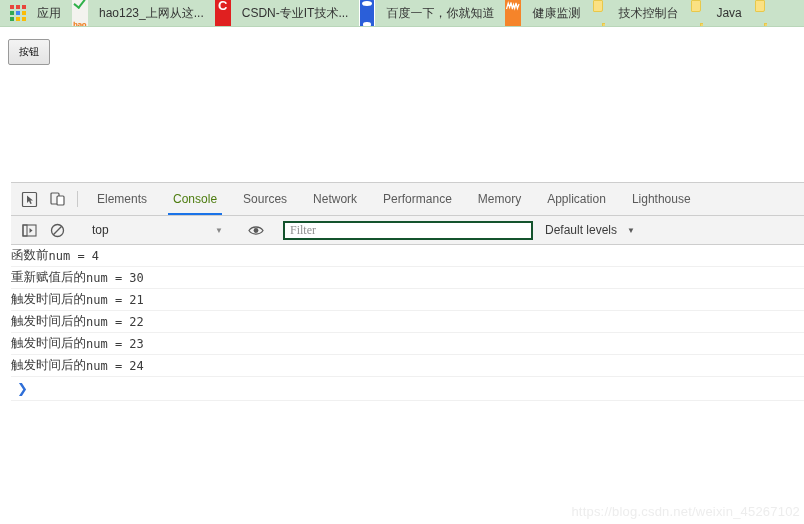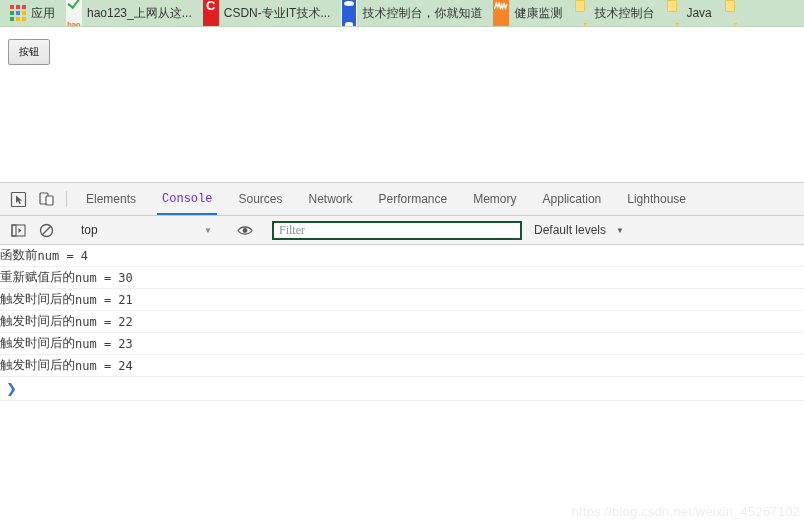--- a/index.html
+++ b/index.html
@@ -25,21 +25,21 @@
   .bm {
     display: flex;
     align-items: center;
     height: 22px;
     padding: 0 7px 0 4px;
     font-size: 12px;
     color: #333333;
     cursor: default;
     flex: 0 0 auto;
   }
-  .bm-label { margin-left: 5px; line-height: 1; }
+  .bm-label { margin-left: 11px; line-height: 1; }
   .bm-ico {
     width: 16px; height: 31px;
     flex: 0 0 16px;
     position: relative;
     display: inline-block;
   }
 
   
   .ico-apps { display: grid; grid-template-columns: repeat(3,4px); grid-template-rows: repeat(3,4px);
     gap: 2px; width: 16px; height: 16px; align-content: center; justify-content: center; }
@@ -95,20 +95,21 @@
     cursor: pointer;
   }
 
   
   #devtools {
     border-top: 1px solid #cdcdcd;
     background: #ffffff;
     height: 341px;
     display: flex;
     flex-direction: column;
+    margin-left: 11px;
   }
 
   #devtools-tabbar {
     height: 33px;
     background: #f3f3f3;
     border-bottom: 1px solid #cdcdcd;
     display: flex;
     align-items: stretch;
     padding-left: 4px;
   }
@@ -123,21 +124,21 @@
     flex: 0 0 1px;
   }
   .dt-tab {
     display: flex; align-items: center;
     padding: 0 13px;
     font-size: 12px;
     color: #5a5a5a;
     cursor: pointer;
     position: relative;
   }
-  .dt-tab.active { color: #6d28d9; font-family: Liberation Mono, monospace; }
+  .dt-tab.active { color: #4d7c0f; }
   .dt-tab.active:after {
     content: "";
     position: absolute; left: 8px; right: 8px; bottom: 0;
     height: 2px; background: #1a73e8;
   }
 
   #console-toolbar {
     height: 29px;
     background: #f3f3f3;
     border-bottom: 1px solid #cdcdcd;
@@ -240,21 +241,21 @@
 
   <div class="bm">
     <span class="bm-ico ico-csdn">C</span>
     <span class="bm-label">CSDN-专业IT技术...</span>
   </div>
 
   <div class="bm">
     <span class="bm-ico ico-baidu">
         <span class="paw"></span>
       </span>
-    <span class="bm-label">技术控制台，你就知道</span>
+    <span class="bm-label">百度一下，你就知道</span>
   </div>
 
   <div class="bm">
     <span class="bm-ico ico-health">
       <svg width="16" height="16" viewBox="0 0 16 16" aria-hidden="true">
         <path d="M1.5 11 L3.2 5 L4.6 9.5 L6 4.5 L7.4 11 L8.5 6.5 L9.7 10.5 L11 5 L12.4 10.5 L14 6" fill="none" stroke="#ffffff" stroke-width="1.2"></path>
       </svg>
     </span>
     <span class="bm-label">健康监测</span>
   </div>

